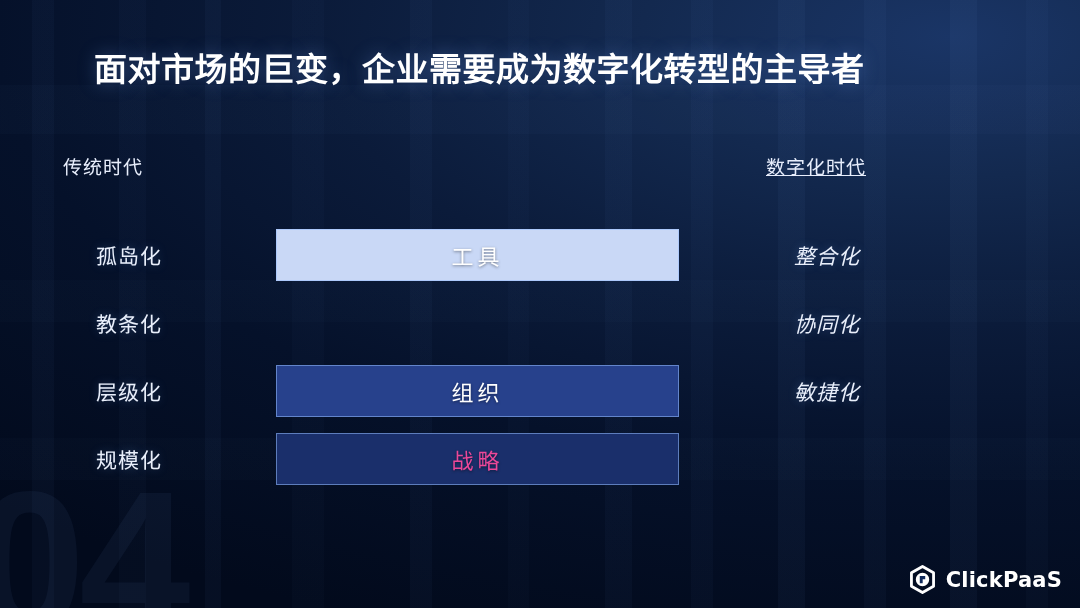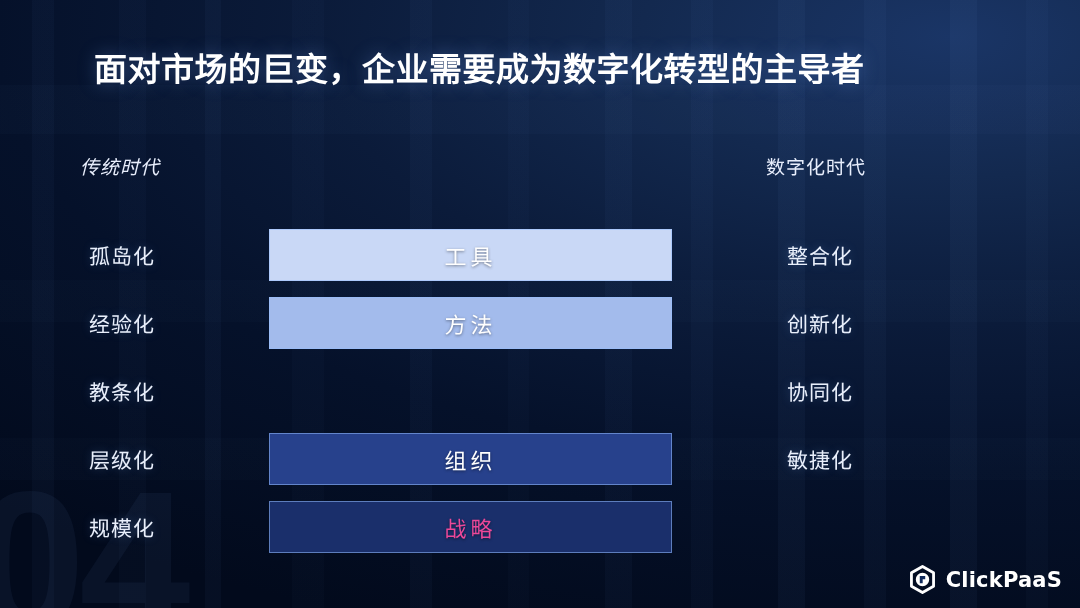--- a/index.html
+++ b/index.html
@@ -80,26 +80,26 @@
   }
 
   .col-head {
     position: absolute;
     top: 152px;
     font-size: 19px;
     color: #e8eefc;
     letter-spacing: 1px;
     white-space: nowrap;
   }
-  .col-head.left  { left: 80px; font-style: italic; }
-  .col-head.right { left: 766px; }
+  .col-head.left  { left: 63px; }
+  .col-head.right { left: 766px; text-decoration: underline; }
 
   .matrix {
     position: absolute;
-    left: 1px;
+    left: 8px;
     top: 229px;
     width: 908px;
   }
 
   .row {
     position: relative;
     height: 68px;
   }
 
   .side-label {
@@ -108,21 +108,21 @@
     height: 52px;
     display: flex;
     align-items: center;
     font-size: 21px;
     color: #e9effb;
     letter-spacing: 1px;
     white-space: nowrap;
     text-shadow: 0 0 10px rgba(120,170,255,0.25);
   }
   .side-label.left  { left: 88px; }
-  .side-label.right { left: 786px; }
+  .side-label.right { left: 786px; font-style: italic; }
 
   .bar {
     position: absolute;
     left: 268px;
     top: 0;
     width: 403px;
     height: 52px;
     display: flex;
     align-items: center;
     justify-content: center;
@@ -172,25 +172,20 @@
   <div class="col-head right">数字化时代</div>
 
   <div class="matrix">
 
     <div class="row">
       <div class="side-label left">孤岛化</div>
       <div class="bar" style="background: rgb(201, 216, 246); color: rgb(255, 255, 255);">工具</div>
       <div class="side-label right">整合化</div>
     </div>
 
-    <div class="row">
-      <div class="side-label left">经验化</div>
-      <div class="bar" style="background: rgb(163, 187, 236); color: rgb(255, 255, 255);">方法</div>
-      <div class="side-label right">创新化</div>
-    </div>
 
     <div class="row">
       <div class="side-label left">教条化</div>
       <div class="side-label right">协同化</div>
     </div>
 
     <div class="row">
       <div class="side-label left">层级化</div>
       <div class="bar" style="background: rgb(39, 65, 140); color: rgb(255, 255, 255);">组织</div>
       <div class="side-label right">敏捷化</div>

